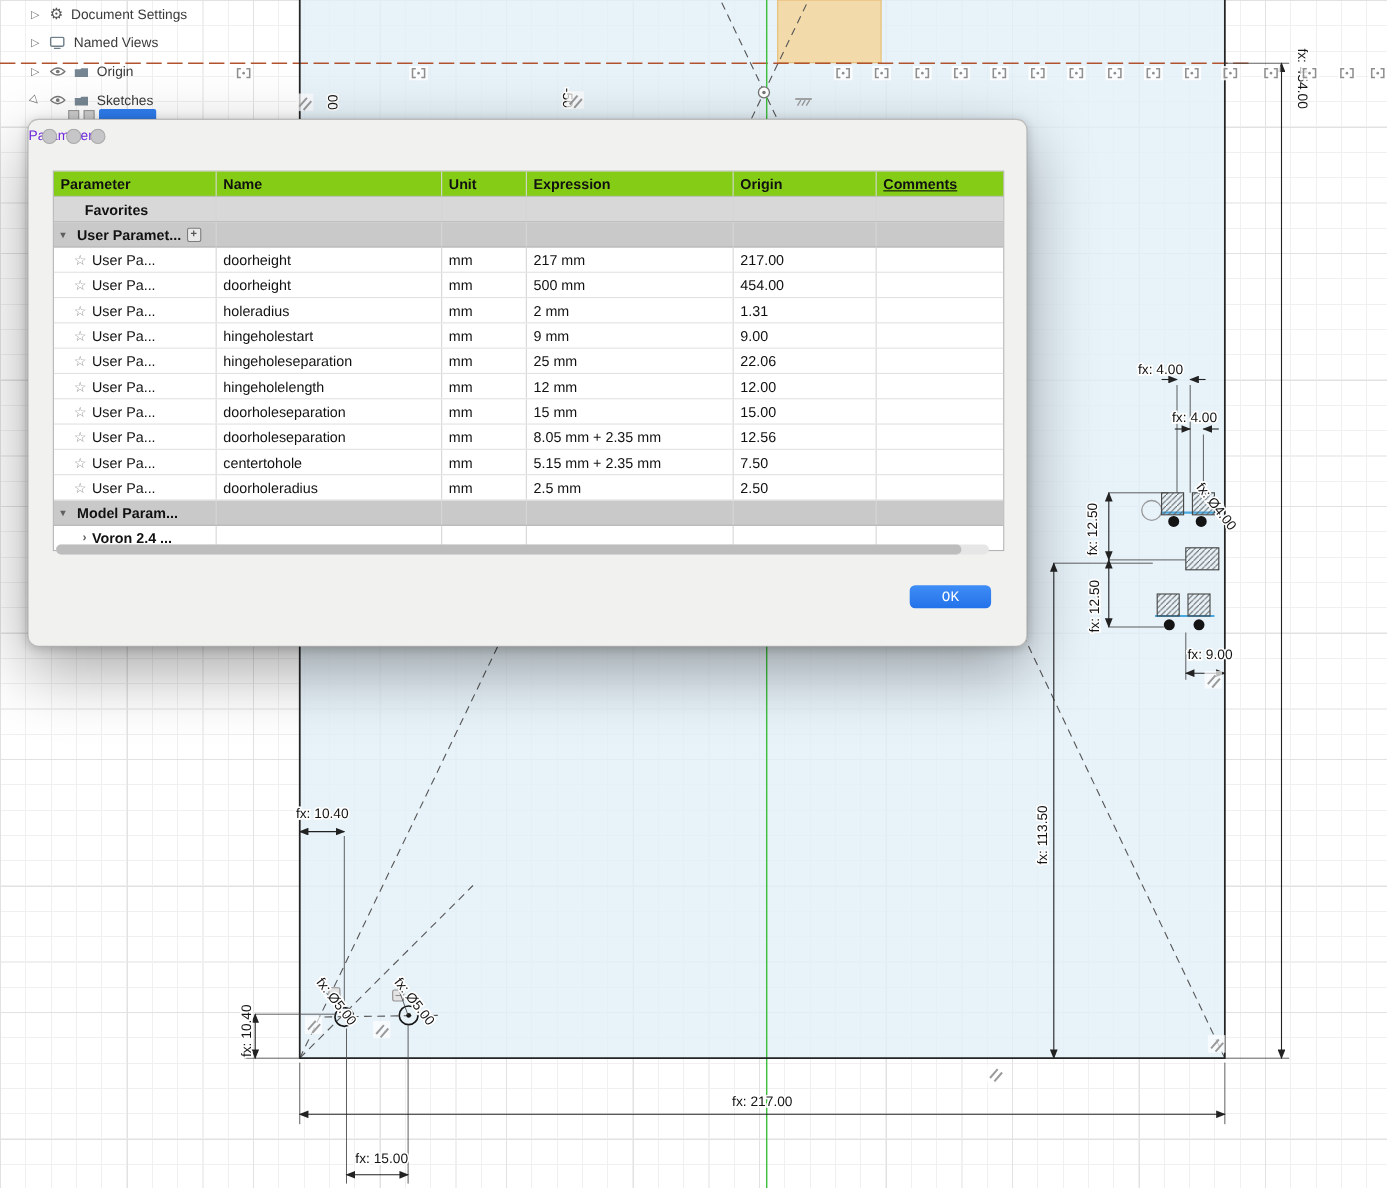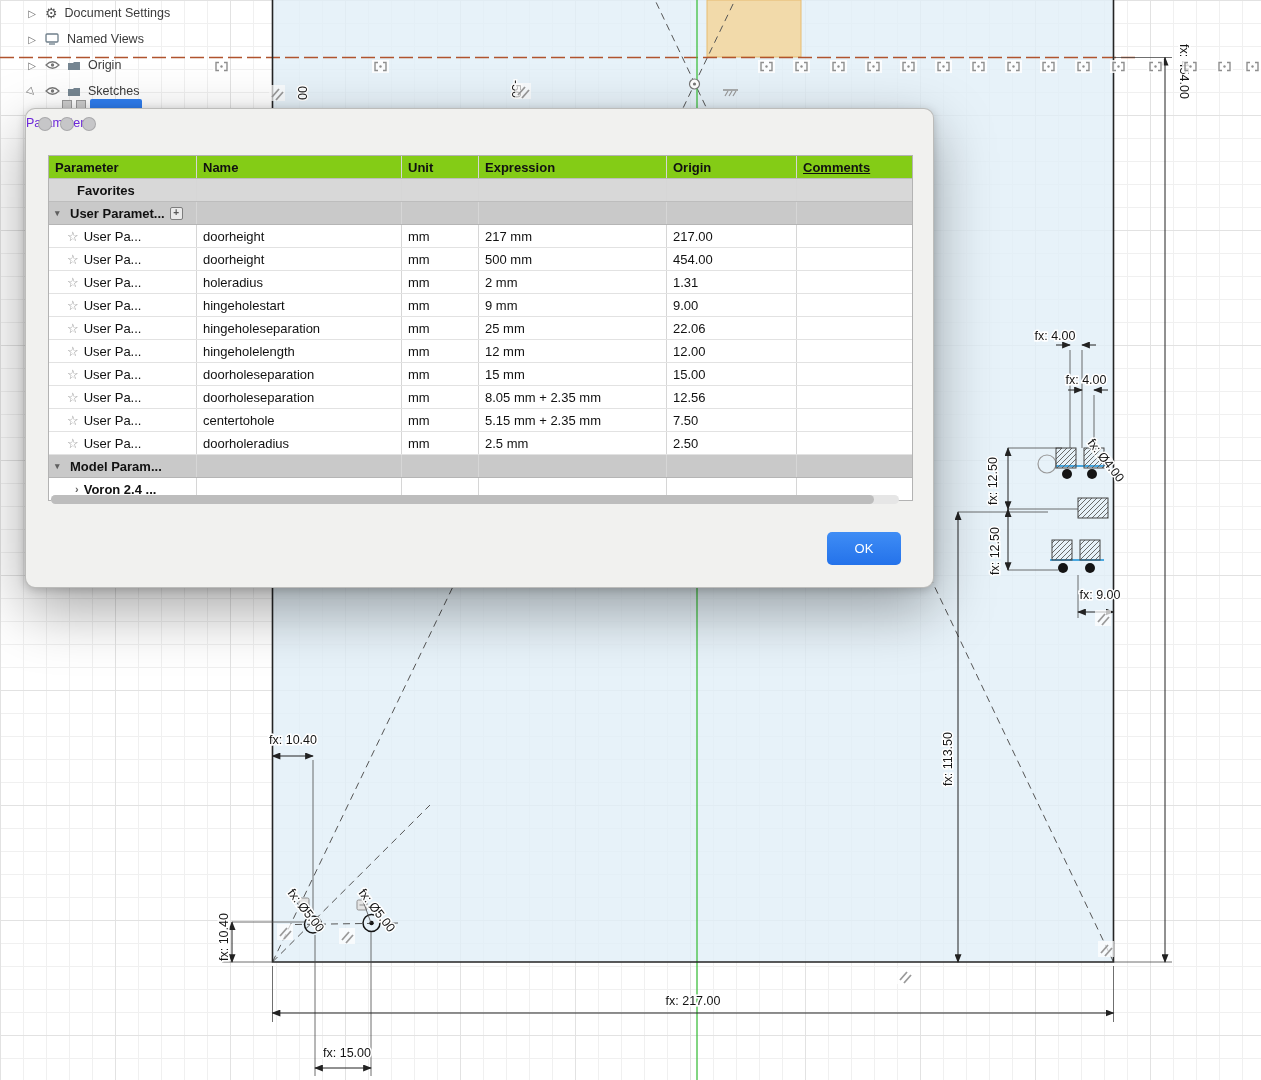--- a/index.html
+++ b/index.html
@@ -57,23 +57,23 @@
   .star{color:#8f8f8f;font-size:13px;margin-left:12px;}
   .plus-ic{width:11px;height:11px;border:1px solid #7d7d7d;border-radius:2px;
     font-size:10px;line-height:10px;text-align:center;color:#555;background:#e9e9e9;}
   .voron-chev{color:#5f5f5f;font-size:11px;margin-left:20px;}
   .bold{font-weight:bold;}
 
   .hscroll{position:absolute;left:25px;top:386px;width:848px;height:9px;
     background:#e6e6e6;border-radius:5px;}
   .hthumb{width:97%;height:9px;background:#bdbdbd;border-radius:5px;}
 
-  .okbtn{position:absolute;left:801px;top:423px;width:74px;height:33px;
+  .okbtn{position:absolute;left:801px;top:423px;width:74px;height:21px;
     background:linear-gradient(#3f8df5,#2472ea);border:none;border-radius:5px;
-    color:#fff;font-size:13px;font-family:Liberation Sans, sans-serif;}
+    color:#fff;font-size:13px;font-family:Liberation Mono, monospace;}
 </style>
 </head>
 <body>
 
 <div class="canvas"></div>
 
 <svg class="draw" width="1261" height="1080" viewBox="0 0 1261 1080">
   <defs>
     <marker id="arw" viewBox="0 0 10 8" refX="9" refY="4" markerWidth="9" markerHeight="7" orient="auto-start-reverse">
       <path d="M0,0 L10,4 L0,8 z" fill="#222"></path>

